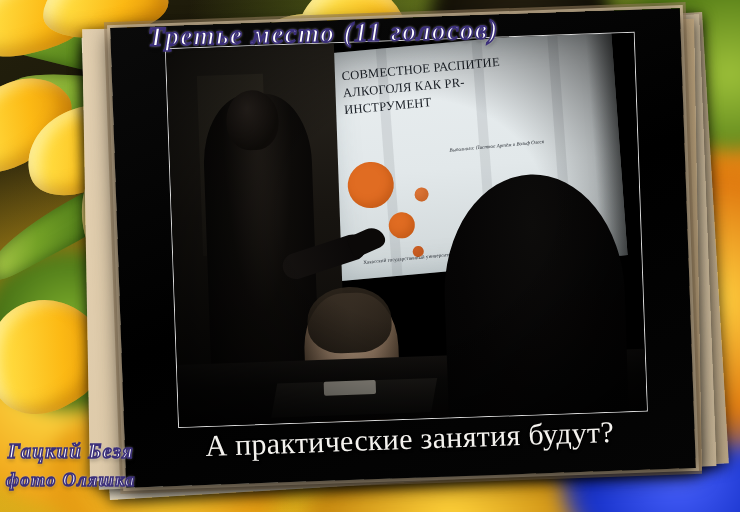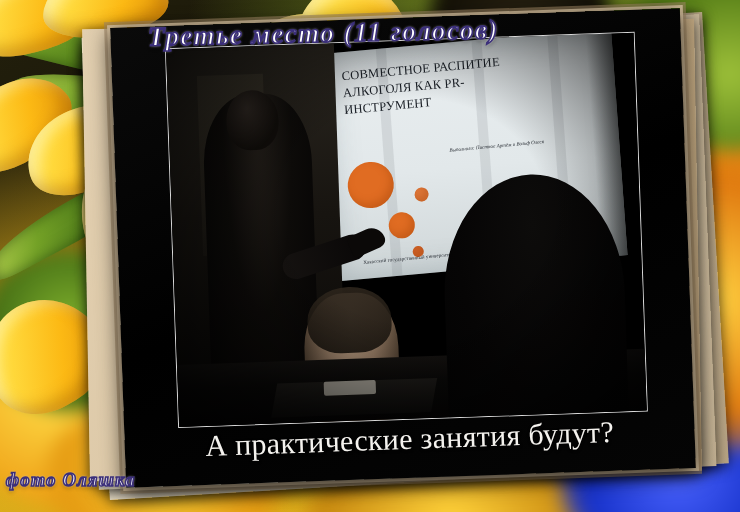--- a/index.html
+++ b/index.html
@@ -221,15 +221,16 @@
         <div class="silhouette"></div>
 
         <div class="vig"></div>
       </div>
     </div>
 
     <div class="caption">А практические занятия будут?</div>
   </div>
 
   <div class="deco deco-title">Третье место (11 голосов)</div>
+  <div class="deco wm1">Гацкий Безя</div>
   <div class="deco wm2">фото Оляшка</div>
 
 </div>
 
 </body></html>

